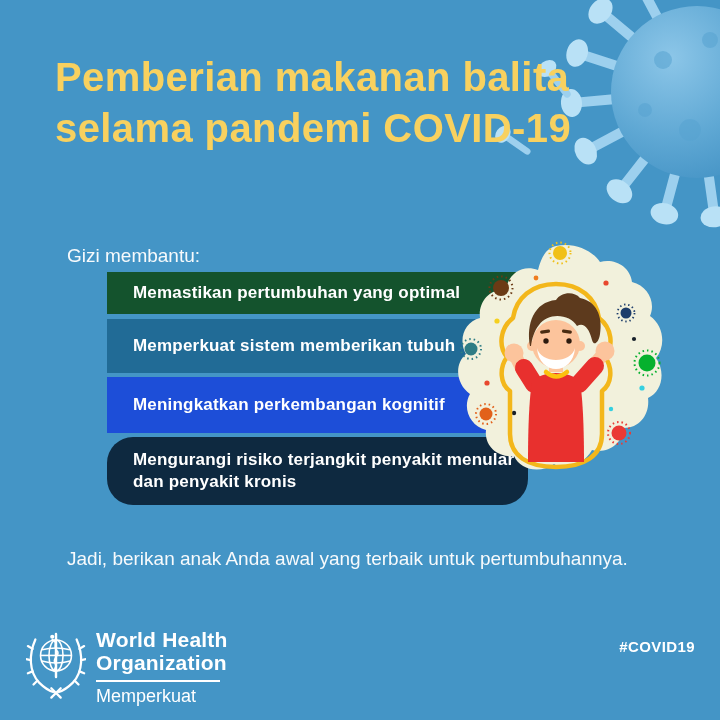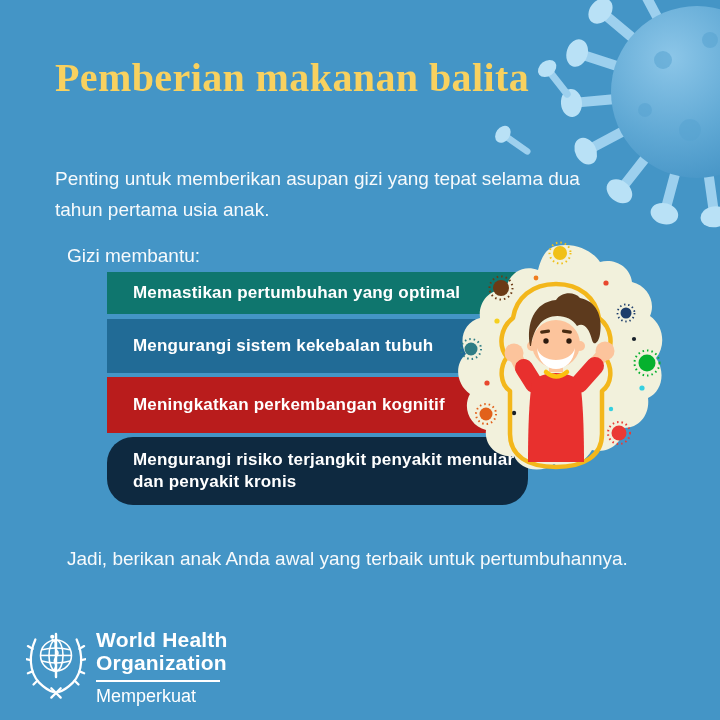--- a/index.html
+++ b/index.html
@@ -10,21 +10,21 @@
     -webkit-font-smoothing:antialiased;
   }
   .layer-art{position:absolute;z-index:1;}
   .layer-text{position:absolute;z-index:3;}
 
   .title{
     left:55px;top:52px;width:600px;
     font-size:40px;line-height:51px;font-weight:bold;
     color:#f8d15f;letter-spacing:.4px;
   }
-  .title span{display:block;font-family:Liberation Serif, serif;}
+  .title span{display:block;}
 
   .intro{
     left:55px;top:163px;width:556px;
     font-size:19px;line-height:31px;color:#f7fafc;
   }
   .list-heading{
     left:55px;top:233px;font-size:19px;color:#f7fafc;
   }
 
   .bar{
@@ -101,33 +101,33 @@
       <circle cx="225" cy="40" r="8"></circle>
     </g>
     <g>
       <use href="#spike" transform="translate(118,140) rotate(-38) scale(0.72)"></use>
       <use href="#spike" transform="translate(86,182) rotate(-55) scale(0.66)"></use>
     </g>
   </svg>
 
   <h1 class="layer-text title" style="margin:0">
     <span>Pemberian makanan balita</span>
+    <span>selama pandemi COVID-19</span>
   </h1>
 
-  <p class="layer-text intro" style="margin:0">Penting untuk memberikan asupan gizi yang tepat selama dua tahun pertama usia anak.</p>
 
   <p class="layer-text list-heading" style="margin:12px">Gizi membantu:</p>
 
-  <div class="bar bar1" style="background-color: #0f766e;">
+  <div class="bar bar1" style="background-color: #14532d;">
     <span>Memastikan pertumbuhan yang optimal</span>
   </div>
   <div class="bar bar2" style="background-color: rgb(33, 107, 150);">
-    <span>Mengurangi sistem kekebalan tubuh</span>
-  </div>
-  <div class="bar bar3" style="background-color: #b91c1c;">
+    <span>Memperkuat sistem memberikan tubuh</span>
+  </div>
+  <div class="bar bar3" style="background-color: #1d4ed8;">
     <span>Meningkatkan perkembangan kognitif</span>
   </div>
   <div class="bar bar4" style="background-color: rgb(14, 41, 64);">
     <span>Mengurangi risiko terjangkit penyakit menular dan penyakit kronis</span>
   </div>
 
   <svg class="layer-art illustration" width="212" height="236" viewBox="0 0 212 236">
 
     <path fill="#f2f1dc" d="
       M102,6 C120,2 138,10 146,22 C160,18 176,26 178,42 C194,46 202,62 196,76
@@ -249,15 +249,16 @@
     </svg>
     <div class="who-name">
       <span>World Health</span>
       <span>Organization</span>
     </div>
     <div class="who-divider"></div>
     <div class="who-country">Memperkuat</div>
   </div>
 
   <div class="layer-text hashtags">
+    <div>#COVID19</div>
   </div>
 
 </div>
 
 </body></html>

